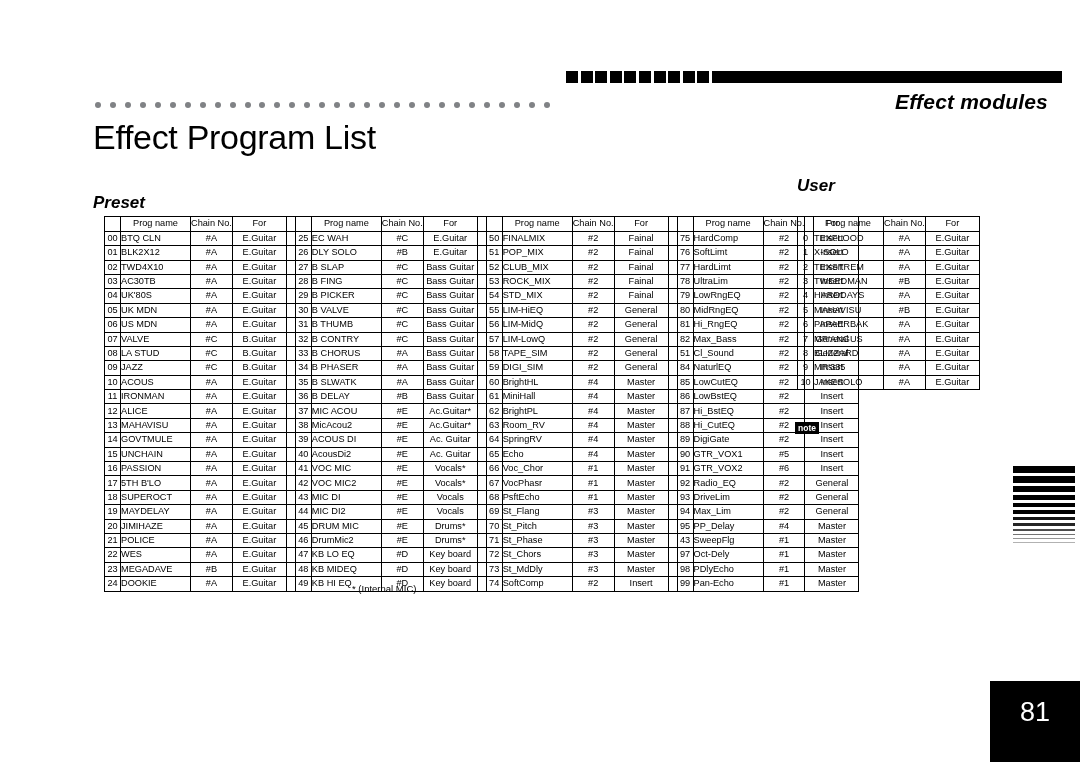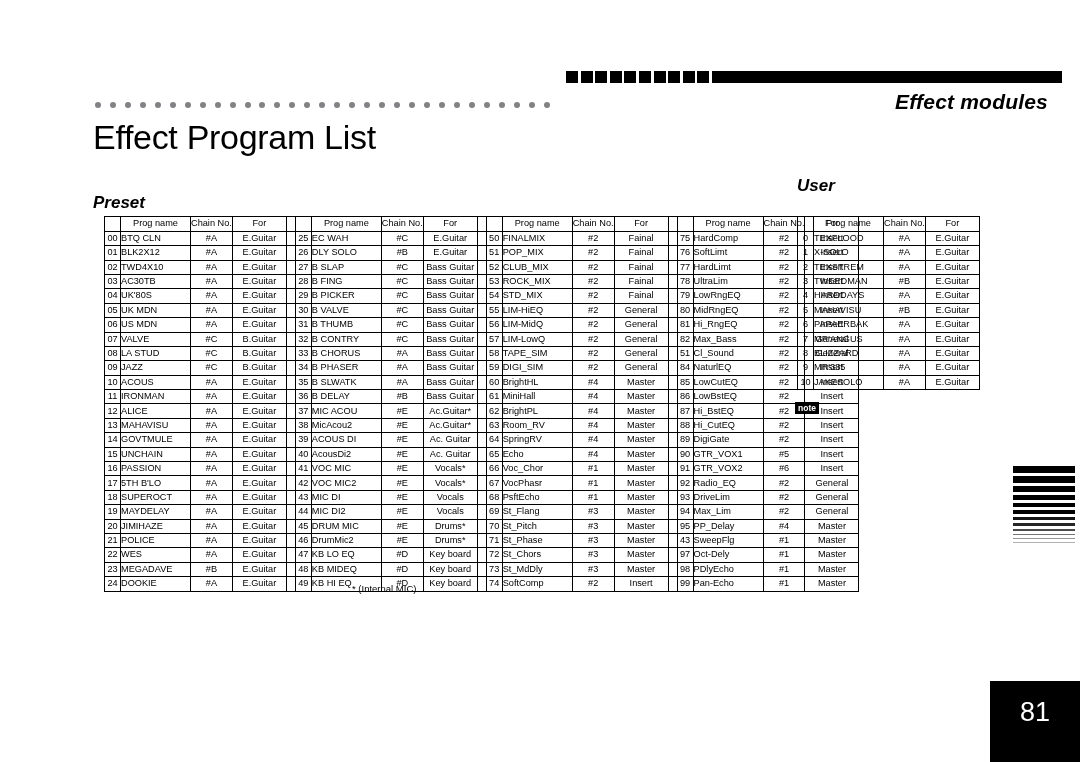--- a/index.html
+++ b/index.html
@@ -149,21 +149,21 @@
     position: absolute;
     top: 583px;
     left: 352px;
     font-size: 9.5px;
     font-family: "Liberation Sans", sans-serif;
   }
 
   
   .note-block {
     position: absolute;
-    top: 400px;
+    top: 420px;
     left: 795px;
     display: flex;
     align-items: center;
     font-family: "Liberation Serif", serif;
   }
   .note-badge {
     background: #000;
     color: #fff;
     font-family: "Liberation Sans", sans-serif;
     font-size: 8.5px;

